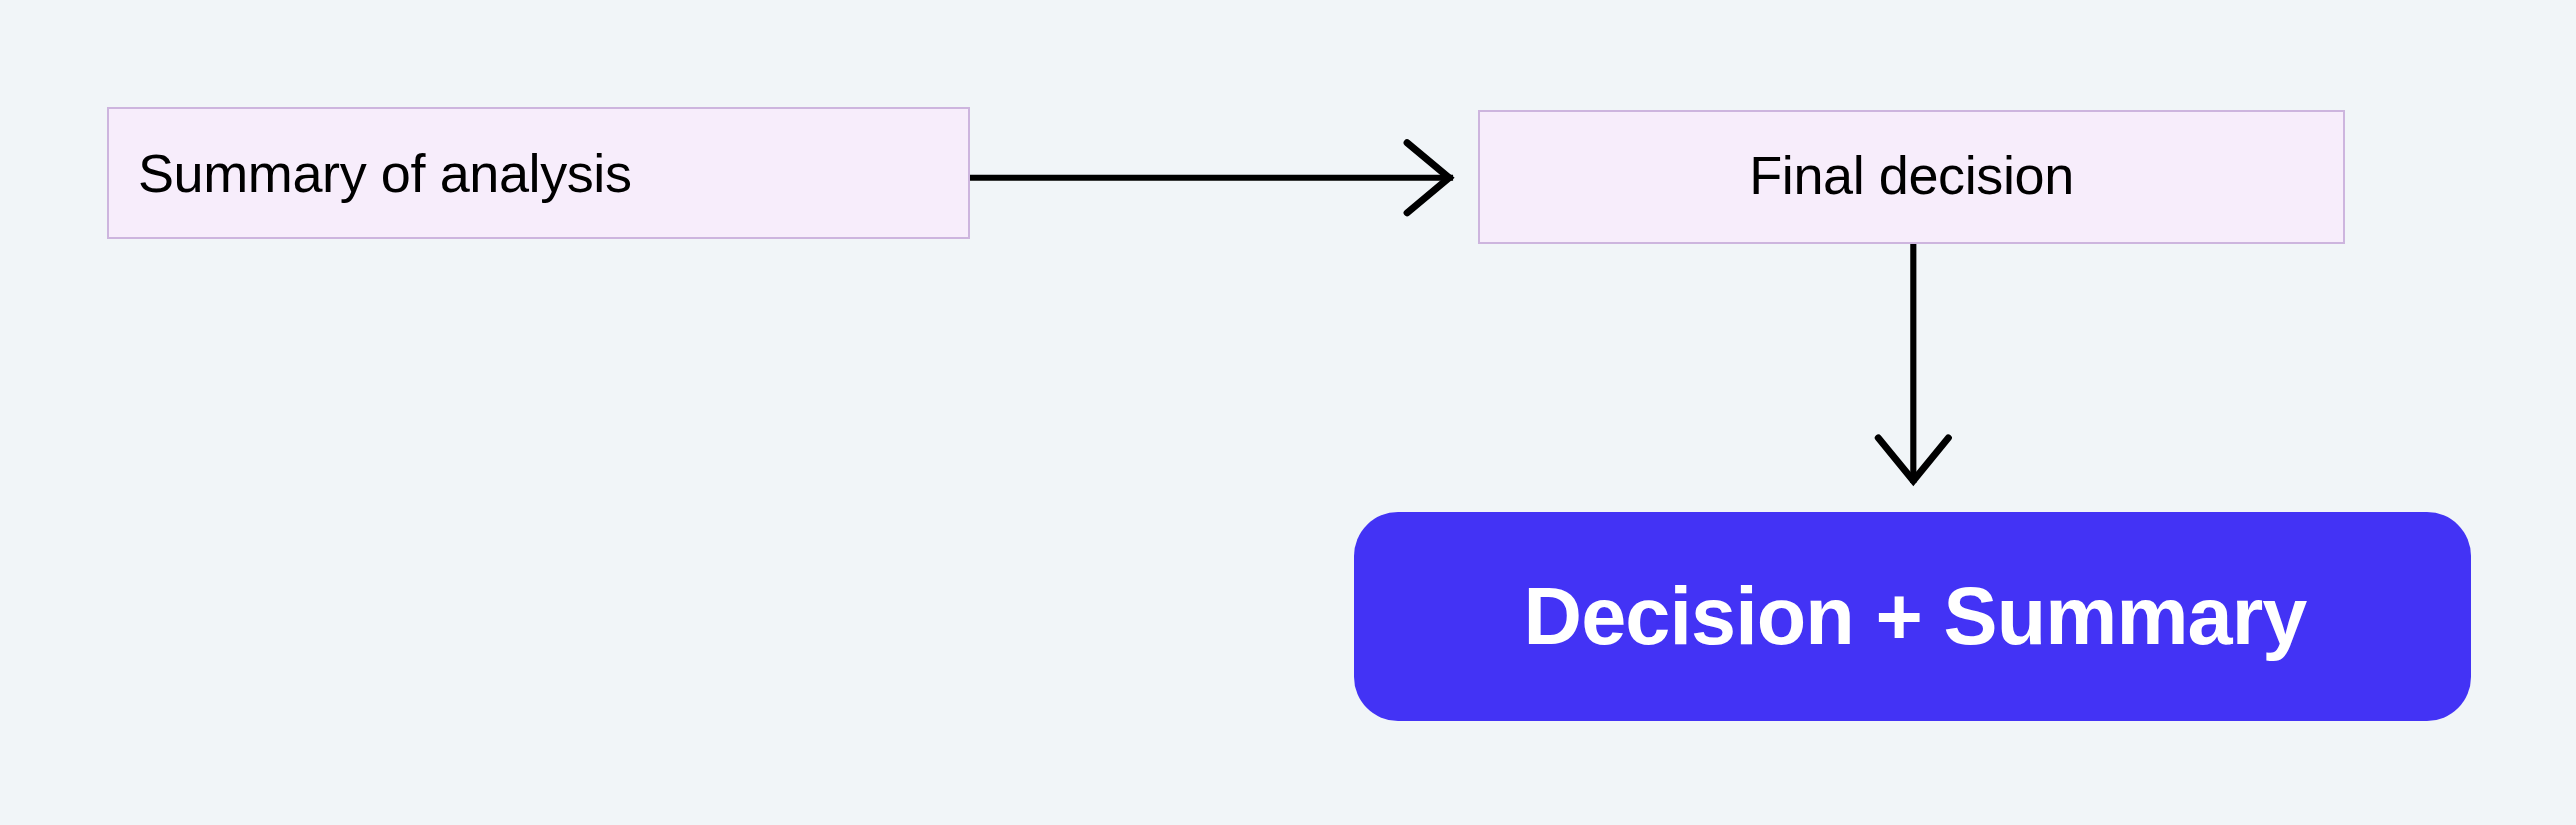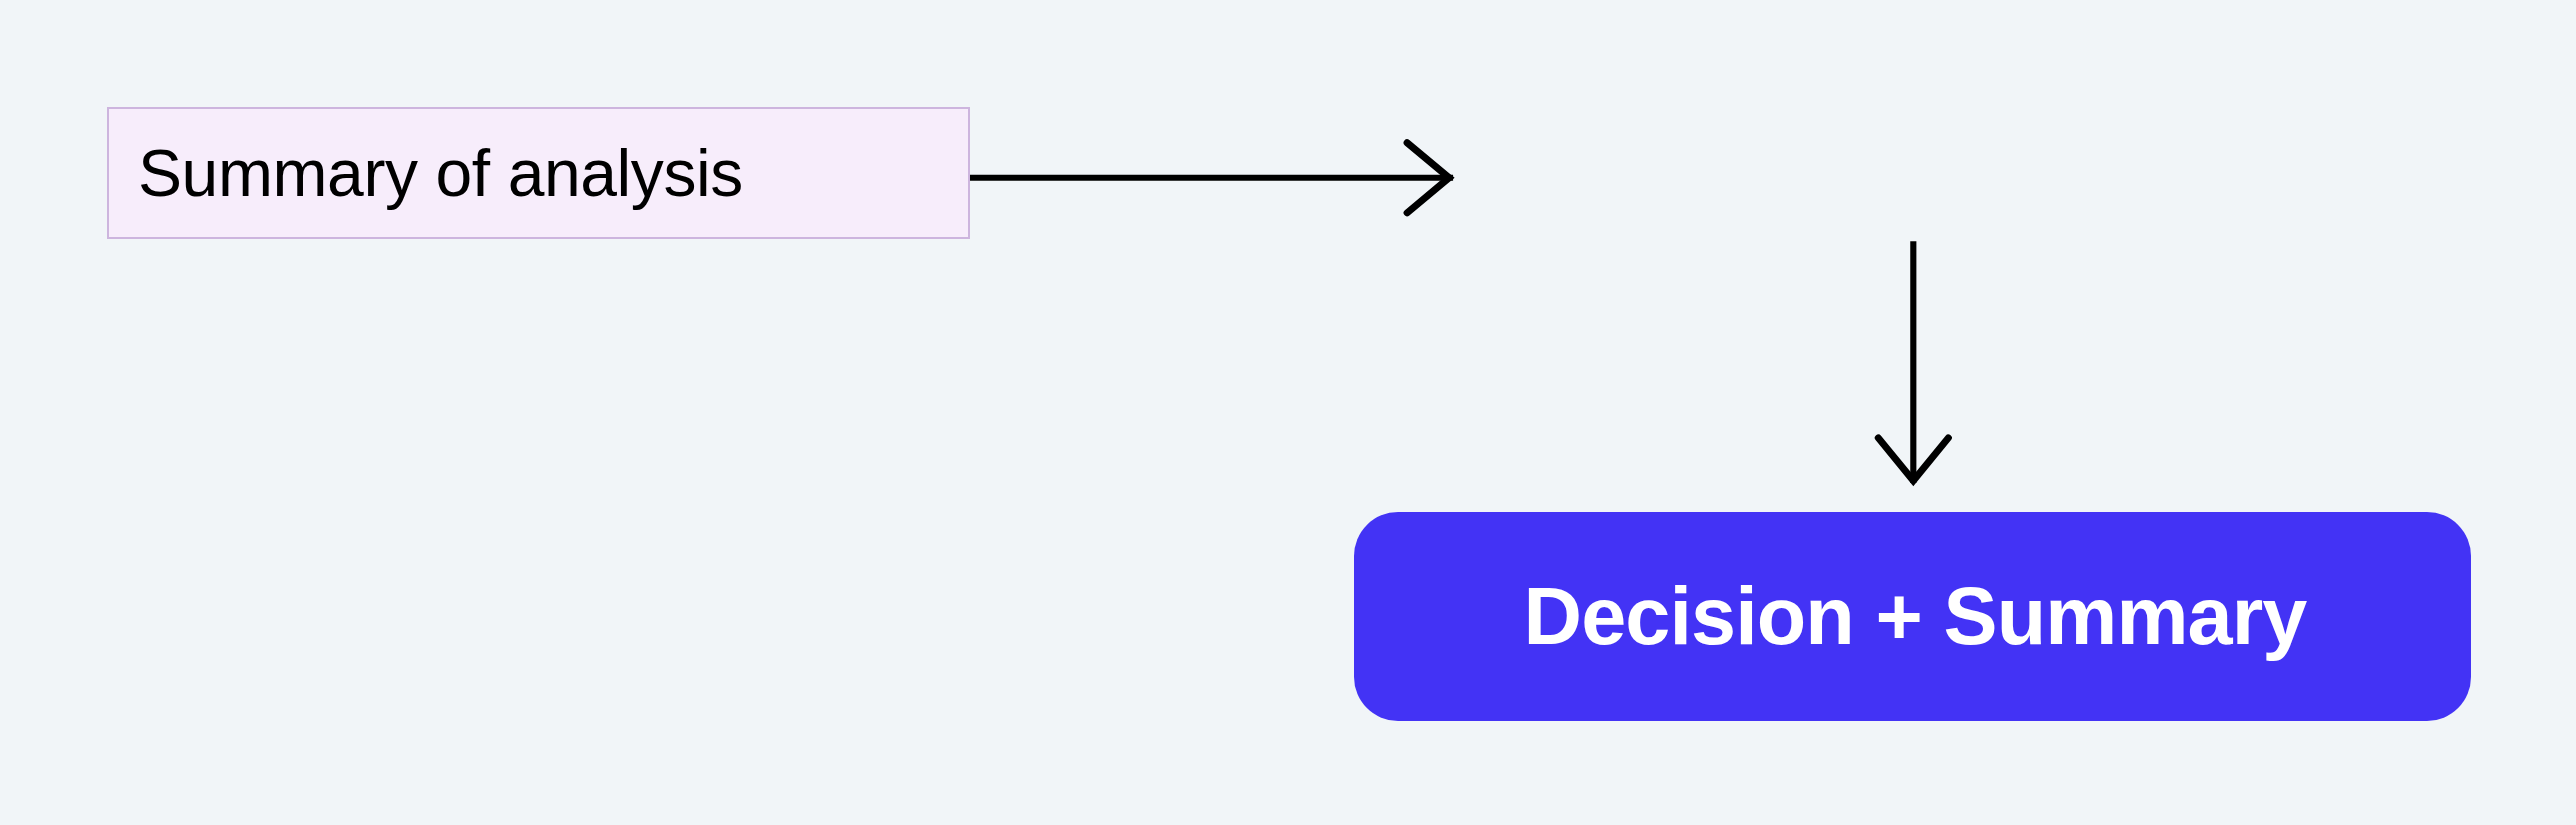--- a/index.html
+++ b/index.html
@@ -24,21 +24,21 @@
   .node-box {
     position: absolute;
     box-sizing: border-box;
     background: #f7edfb;
     border: 2.6px solid #cdb5de;
     display: flex;
     align-items: center;
   }
   .node-box .node-label {
     color: #000000;
-    font-size: 66px;
+    font-size: 54px;
     font-weight: 400;
     line-height: 1;
     white-space: nowrap;
     letter-spacing: -0.4px;
   }
 
   #node-summary {
     left: 107px;
     top: 107px;
     width: 863px;
@@ -113,19 +113,22 @@
 
   <svg class="connector" viewBox="0 0 2940 942" width="2576" height="825" aria-hidden="true">
     <path d="M 2184 279 L 2184 548"></path>
     <path class="head" d="M 2144 500 L 2184 549 L 2224 500"></path>
   </svg>
 
   <div class="node-box" id="node-summary">
     <span class="node-label">Summary of analysis</span>
   </div>
 
+  <div class="node-box" id="node-final">
+    <span class="node-label">Final decision</span>
+  </div>
 
   <div id="node-output">
     <span class="node-label">Decision + Summary</span>
   </div>
 
 </div>
 
 
 </body></html>

